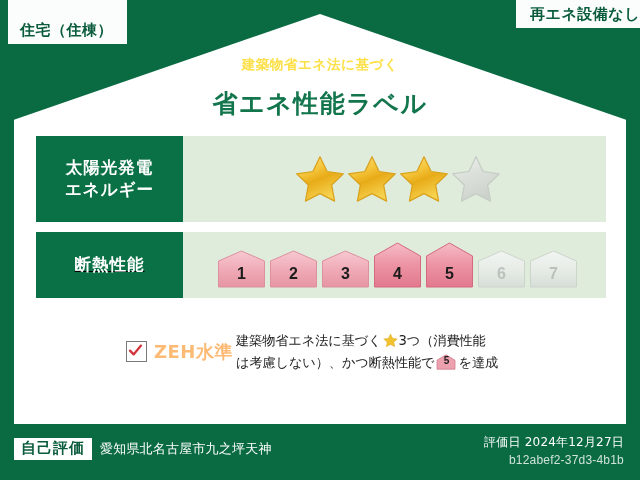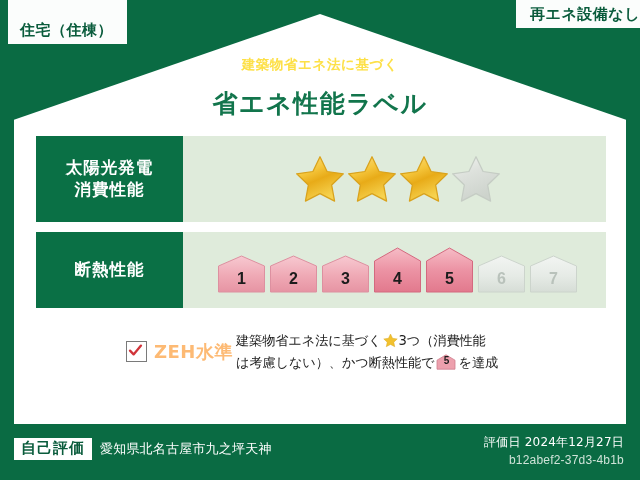--- a/index.html
+++ b/index.html
@@ -83,21 +83,21 @@
     width: 570px;
     z-index: 4;
   }
   .metric-row {
     display: flex;
     align-items: stretch;
     background: #dfebdb;
     margin-bottom: 10px;
   }
   .metric-row.energy { height: 86px; }
-  .metric-row.insulation { height: 76px; }
+  .metric-row.insulation { height: 66px; text-decoration: underline; }
 
   .row-label {
     width: 147px;
     flex: 0 0 147px;
     background: #0a7045;
     color: #ffffff;
     font-weight: bold;
     font-size: 16.5px;
     line-height: 1.35;
     display: flex;
@@ -265,21 +265,21 @@
   <div class="title-block">
     <div class="title-sub">建築物省エネ法に基づく</div>
     <div class="title-main">省エネ性能ラベル</div>
   </div>
 
   <div class="rows">
 
     <div class="metric-row energy">
       <div class="row-label">
         <span>太陽光発電</span>
-        <span>消費性能</span>
+        <span>エネルギー</span>
       </div>
       <div class="row-body">
         <div class="stars" id="stars-container">
             <svg class="star-svg" width="50" height="50" viewBox="0 0 24 24">
               <defs>
                 <linearGradient id="sg0" x1="0" y1="0" x2="0.45" y2="1">
                   <stop offset="0%" stop-color="#fbe08a"></stop>
                   <stop offset="38%" stop-color="#f5c63c"></stop>
                   <stop offset="60%" stop-color="#e8ab18"></stop>
                   <stop offset="100%" stop-color="#f6d24f"></stop>

